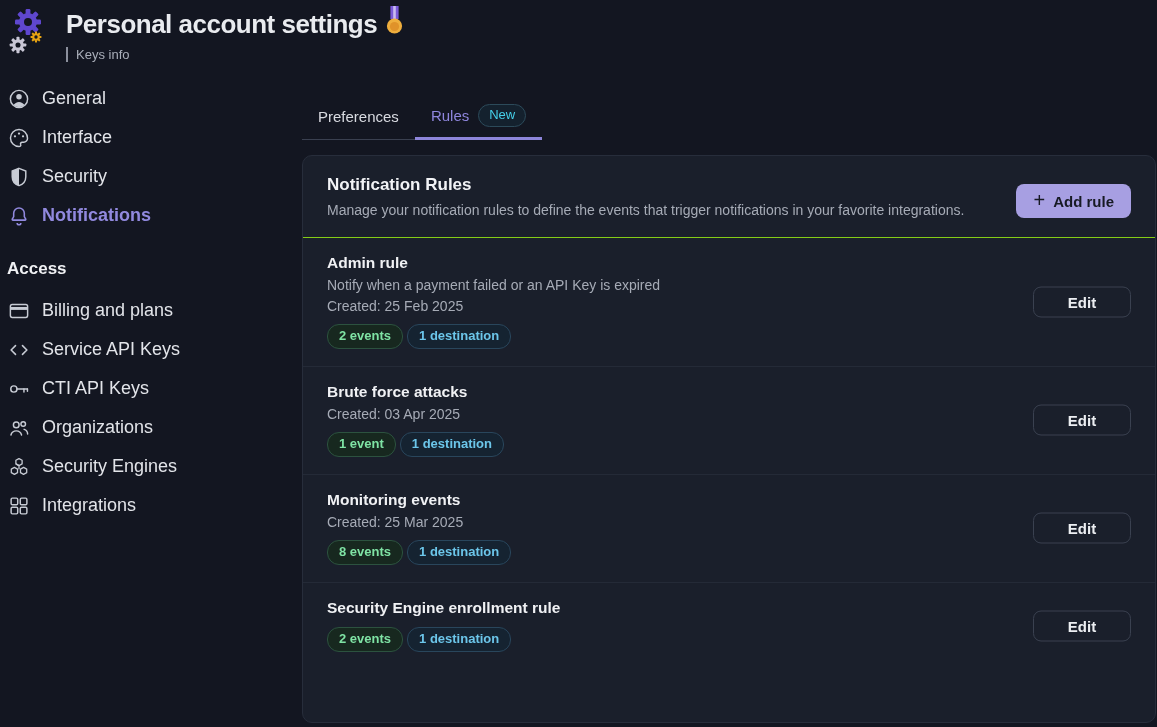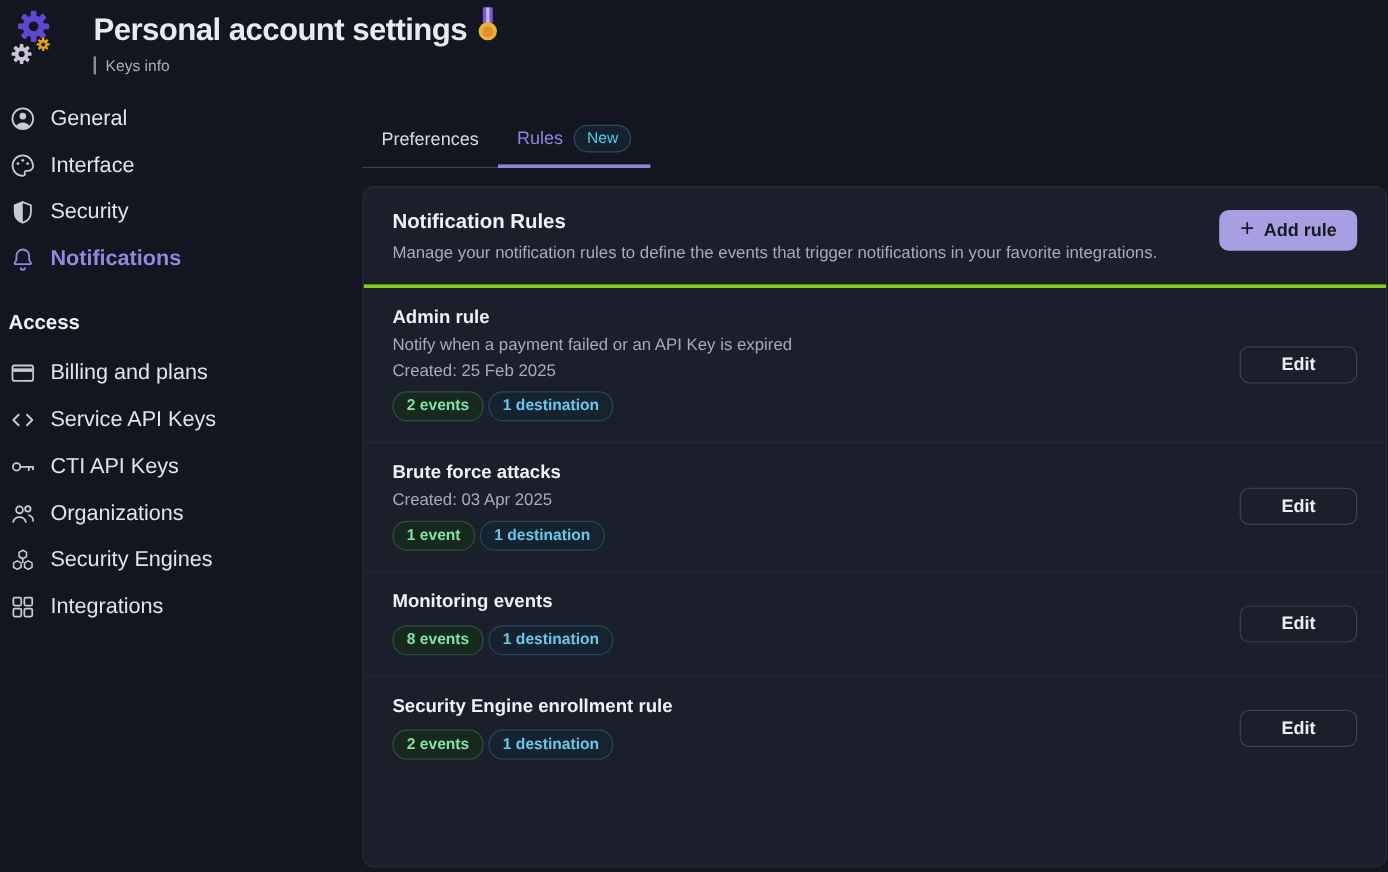--- a/index.html
+++ b/index.html
@@ -3,21 +3,21 @@
 <meta charset="utf-8">
 <style>
   * { box-sizing: border-box; }
   html,body { margin:0; padding:0; background:#131621; }
   body { font-family:"Liberation Sans", sans-serif; color:#e9ebef; }
   .app { position:relative; width:1157px; height:727px; overflow:hidden; background:#131621; }
 
   
   .header { position:absolute; top:6px; left:6px; display:flex; align-items:flex-start; }
   .logo { width:44px; height:52px; flex:0 0 auto; }
-  .title-block { margin-left:28px; }
+  .title-block { margin-left:16px; }
   .page-title { display:flex; align-items:center; gap:9px; font-size:26px; font-weight:bold; letter-spacing:-0.5px; margin-top:0; }
   .medal { display:inline-block; }
   .more-info-row { display:flex; align-items:center; gap:8px; margin-top:5px; }
   .more-info-bar { width:2px; height:15px; background:#8b8f9c; }
   .more-info { color:#a9aeb9; font-size:13px; cursor:pointer; }
 
   
   .sidebar { position:absolute; top:79px; left:0; width:290px; padding-left:6px; }
   .nav-item { display:flex; align-items:center; gap:11px; height:39px; padding-left:1px; font-size:18px; color:#e2e4e9; cursor:pointer; }
   .nav-item .ico { width:24px; height:24px; display:flex; align-items:center; justify-content:center; color:#c7cbd4; }
@@ -27,21 +27,21 @@
   .access-list { margin-top:12px; }
 
   
   .main { position:absolute; left:302px; top:94px; right:0; }
   .tabs { display:flex; height:46px; align-items:stretch; }
   .tab { display:flex; align-items:center; gap:9px; padding:0 16px; font-size:15px; color:#d9dbe1; border-bottom:1px solid #3a4050; cursor:pointer; }
   .tab.active { color:#8f86dd; border-bottom:3px solid #8d85da; }
   .tab-new-badge { font-size:13px; font-weight:normal; color:#45cfe8; background:#14212e; border:1px solid #2c4a5a; border-radius:12px; padding:3px 10px; line-height:1.1;text-align:right; }
 
   .card { margin-top:15px; margin-right:1px; height:568px; background:#1a1f2b; border:1px solid #272d3b; border-radius:10px; overflow:hidden; }
-  .card-header { display:flex; align-items:flex-start; justify-content:space-between; padding:19px 24px; border-bottom:3px solid #84cc16; }
+  .card-header { display:flex; align-items:flex-end; justify-content:space-between; padding:19px 24px; border-bottom:1px solid #84cc16; }
   .card-title { font-size:17px; font-weight:bold; color:#f2f3f6; }
   .card-subtitle { font-size:14px; color:#a6abb6; margin-top:7px; }
   .add-btn { display:flex; align-items:center; gap:8px; background:#a79fe2; color:#171a24; border:none; border-radius:8px; height:34px; padding:0 17px; font-family:inherit; font-size:15px; font-weight:bold; cursor:pointer; }
   .plus { font-size:20px; font-weight:400; line-height:1; margin-top:-2px; }
 
   .rule-row { position:relative; padding:16px 120px 17px 24px; border-bottom:1px solid #242a37; }
   .rule-row:last-child { border-bottom:none; }
   .rule-name { font-size:15.5px; font-weight:bold; color:#f0f1f4; }
   .rule-desc { font-size:14px; color:#a6abb6; margin-top:5px; }
   .rule-created { font-size:14px; color:#a6abb6; margin-top:5px; }
@@ -284,20 +284,21 @@
             <div class="badges">
               <span class="badge events">1 event</span>
               <span class="badge dest">1 destination</span>
             </div>
             <button class="edit-btn">Edit</button>
           </div>
 
           <div class="rule-row">
             <div class="rule-name">Monitoring events</div>
 
+            <div class="rule-created">Created: 25 Mar 2025</div>
             <div class="badges">
               <span class="badge events">8 events</span>
               <span class="badge dest">1 destination</span>
             </div>
             <button class="edit-btn">Edit</button>
           </div>
 
           <div class="rule-row">
             <div class="rule-name">Security Engine enrollment rule</div>
 

